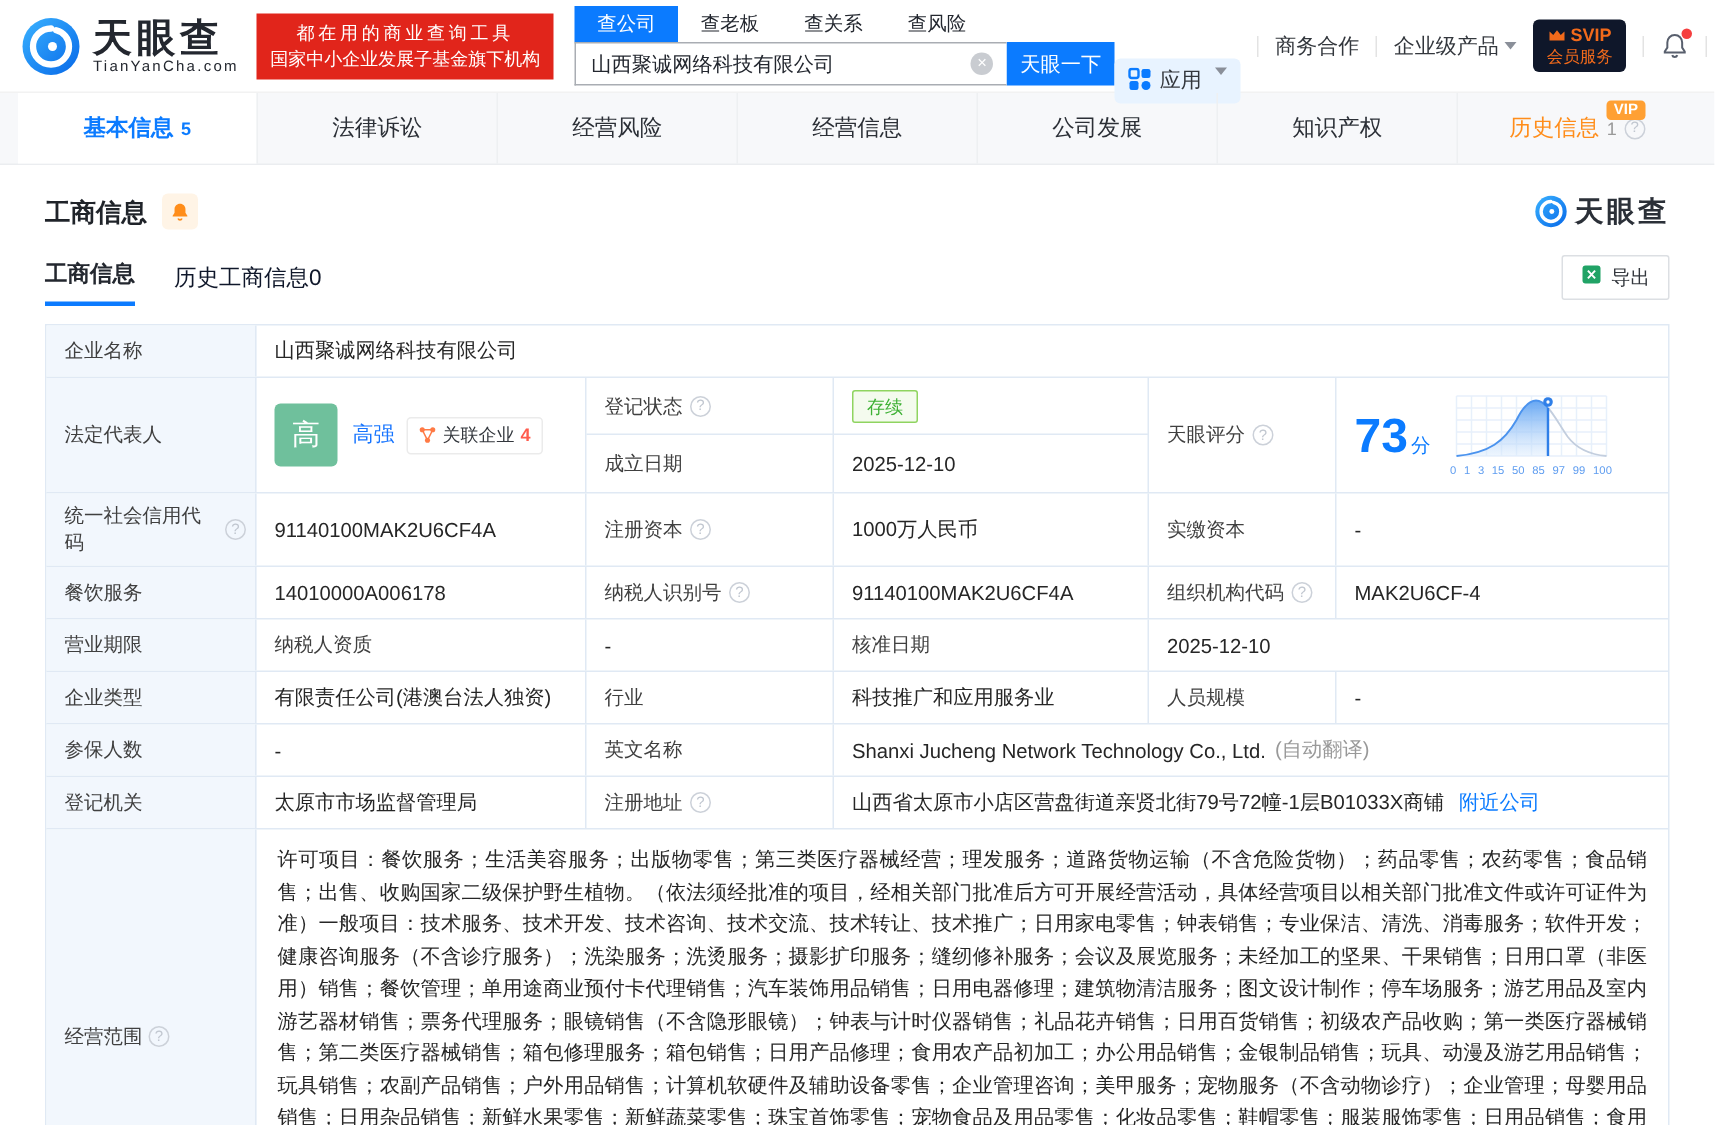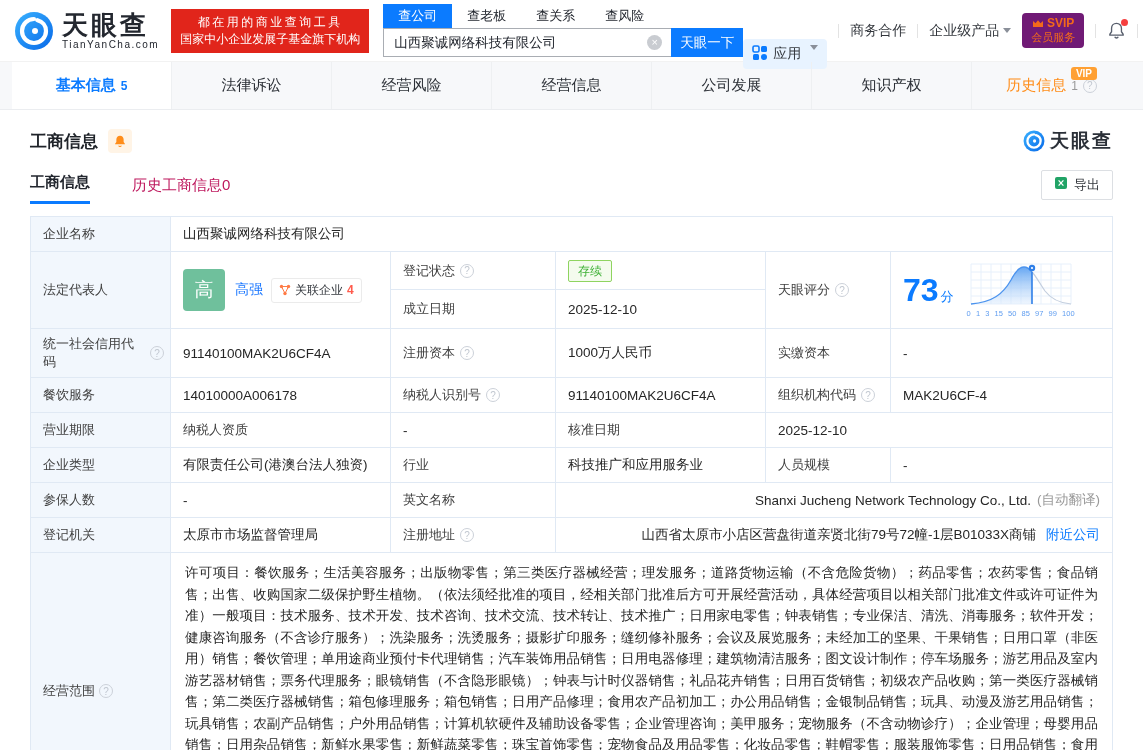--- a/index.html
+++ b/index.html
@@ -21,21 +21,21 @@
   .sinput-wrap { position:relative; }
   .sinput { width:288px; height:29px; border:1px solid #a9adb3; border-right:none; padding:0 30px 0 10px; font-size:13.5px; color:#23272f; outline:none; font-family:inherit; }
   .clear { position:absolute; right:9px; top:7px; width:15px; height:15px; border-radius:50%; background:#c9ccd1; color:#fff; font-size:11px; line-height:15px; text-align:center; cursor:pointer; }
   .clear::after { content:"×"; }
   .sbtn { width:72px; height:29px; background:#0b7bff; color:#fff; border:none; font-size:13.5px; cursor:pointer; font-family:inherit; white-space:nowrap; }
   .hright { margin-left:auto; display:flex; align-items:center; gap:11px; font-size:14px; color:#33373d; white-space:nowrap; }
   .apps { display:flex; align-items:flex-start; gap:5px; background:#e8f3ff; border-radius:4px; padding:6px 9px; cursor:pointer;margin-top:46px; }
   .caret { width:0; height:0; border-left:4px solid transparent; border-right:4px solid transparent; border-top:5px solid #8a8f99; margin-left:4px; display:inline-block; }
   .sep { width:1px; height:14px; background:#e3e3e3; }
   .hitem { cursor:pointer; display:flex; align-items:center; }
-  .svip { background:#701a75; border-radius:4px; padding:3px 9px; text-align:left; cursor:pointer; color:#f26a1b; }
+  .svip { background:#0f172a; border-radius:4px; padding:3px 9px; text-align:left; cursor:pointer; color:#f26a1b; }
   .svip1 { font-size:12px; font-weight:bold; display:flex; align-items:center; gap:3px; justify-content:center; }
   .svip2 { font-size:11px; }
   .bell-wrap { position:relative; cursor:pointer; display:flex; }
   .dot { position:absolute; top:-2px; right:-2px; width:7px; height:7px; border-radius:50%; background:#f53f3f; }
 
   
   .tabs { height:48px; display:flex; background:#f7f8fa; border-bottom:1px solid #ebedf0; padding:0 12px; }
   .tab { flex:1; display:flex; align-items:center; justify-content:center; font-size:15px; color:#2b2f36; cursor:pointer; border-left:1px solid #eef0f2; position:relative; }
   .tab:first-child { border-left:none; }
   .tab.active { background:#fff; color:#0b7bff; font-weight:bold; }
@@ -51,37 +51,37 @@
   
   .content { padding:0 30px; }
   .sec-hd { margin-top:18px; display:flex; align-items:center; }
   .sec-title { font-size:17px; font-weight:bold; color:#1f2329; }
   .bell-chip { margin-left:10px; width:24px; height:24px; background:#fff4e6; border-radius:4px; display:flex; align-items:center; justify-content:center; cursor:pointer; }
   .brand { margin-left:auto; display:flex; align-items:center; gap:5px; }
   .brand-t { font-size:19px; font-weight:bold; color:#2b3038; letter-spacing:2px; }
   .subtabs { margin-top:16px; display:flex; align-items:flex-end; gap:26px; }
   .subtab { font-size:15px; cursor:pointer; padding-bottom:9px; }
   .subtab.active { color:#23272f; font-weight:bold; border-bottom:3px solid #0b7bff; }
-  .subtab.idle { color:#be185d;margin-left:16px; }
+  .subtab.idle { color:#0f172a; }
   .export { margin-left:auto; display:flex; align-items:flex-start; gap:6px; border:1px solid #dcdfe3; border-radius:2px; background:#fff; padding:5px 12px; font-size:13px; color:#33373d; cursor:pointer; margin-bottom:4px; font-family:inherit; }
 
   
   .tbl { margin-top:12px; margin-bottom:10px; border:1px solid #e0e9f4; }
   .g { display:grid; grid-template-columns:140px 220px 165px 210px 125px 1fr; }
   .row { border-bottom:1px solid #e0e9f4; }
   .tbl .row:last-child { border-bottom:none; }
   .c { display:flex; align-items:center; padding:6px 12px; border-right:1px solid #e0e9f4; font-size:13.5px; color:#262626; min-height:34px; }
   .c.nr { border-right:none; }
   .lab { background:#f2f7fd; color:#404040; font-size:13px; gap:4px; padding-right:6px; }
   .inlab { color:#404040; font-size:13px; gap:5px; }
   .r2 { grid-template-rows:38px 38px; }
   .rs { grid-row:1/3; }
   .bb { border-bottom:1px solid #e0e9f4; }
   .span5 { grid-column:2/7; }
-  .span4 { grid-column:4/7;justify-content:flex-end; }
+  .span4 { grid-column:4/7; }
   .avatar { width:42px; height:42px; border-radius:4px; background:#6fc09c; color:#fff; font-size:19px; display:flex; align-items:center; justify-content:center; cursor:pointer; flex:none; }
   .rep-name { color:#1775ff; font-size:14px; margin-left:10px; cursor:pointer; text-decoration:none; }
   .rel-badge { margin-left:8px; display:inline-flex; align-items:center; gap:4px; border:1px solid #ebebeb; border-radius:3px; padding:3px 7px; font-size:12px; color:#33373d; cursor:pointer; background:#fff; white-space:nowrap; }
   .rel-cnt { color:#ff5b4d; font-weight:bold; }
   .status { border:1px solid #8fd460; background:#f4fbee; color:#3eb135; font-size:12px; border-radius:2px; padding:1px 9px; line-height:18px; }
   .score-cell { gap:12px; }
   .score-num { font-size:32px; font-weight:bold; color:#0b7bff; line-height:32px; }
   .score-unit { font-size:13px; color:#0b7bff; margin-left:2px; }
   .chart { width:110px; }
   .axis { display:flex; justify-content:space-between; font-size:7.5px; color:#5f9df0; line-height:8px; padding:0 1px; }

